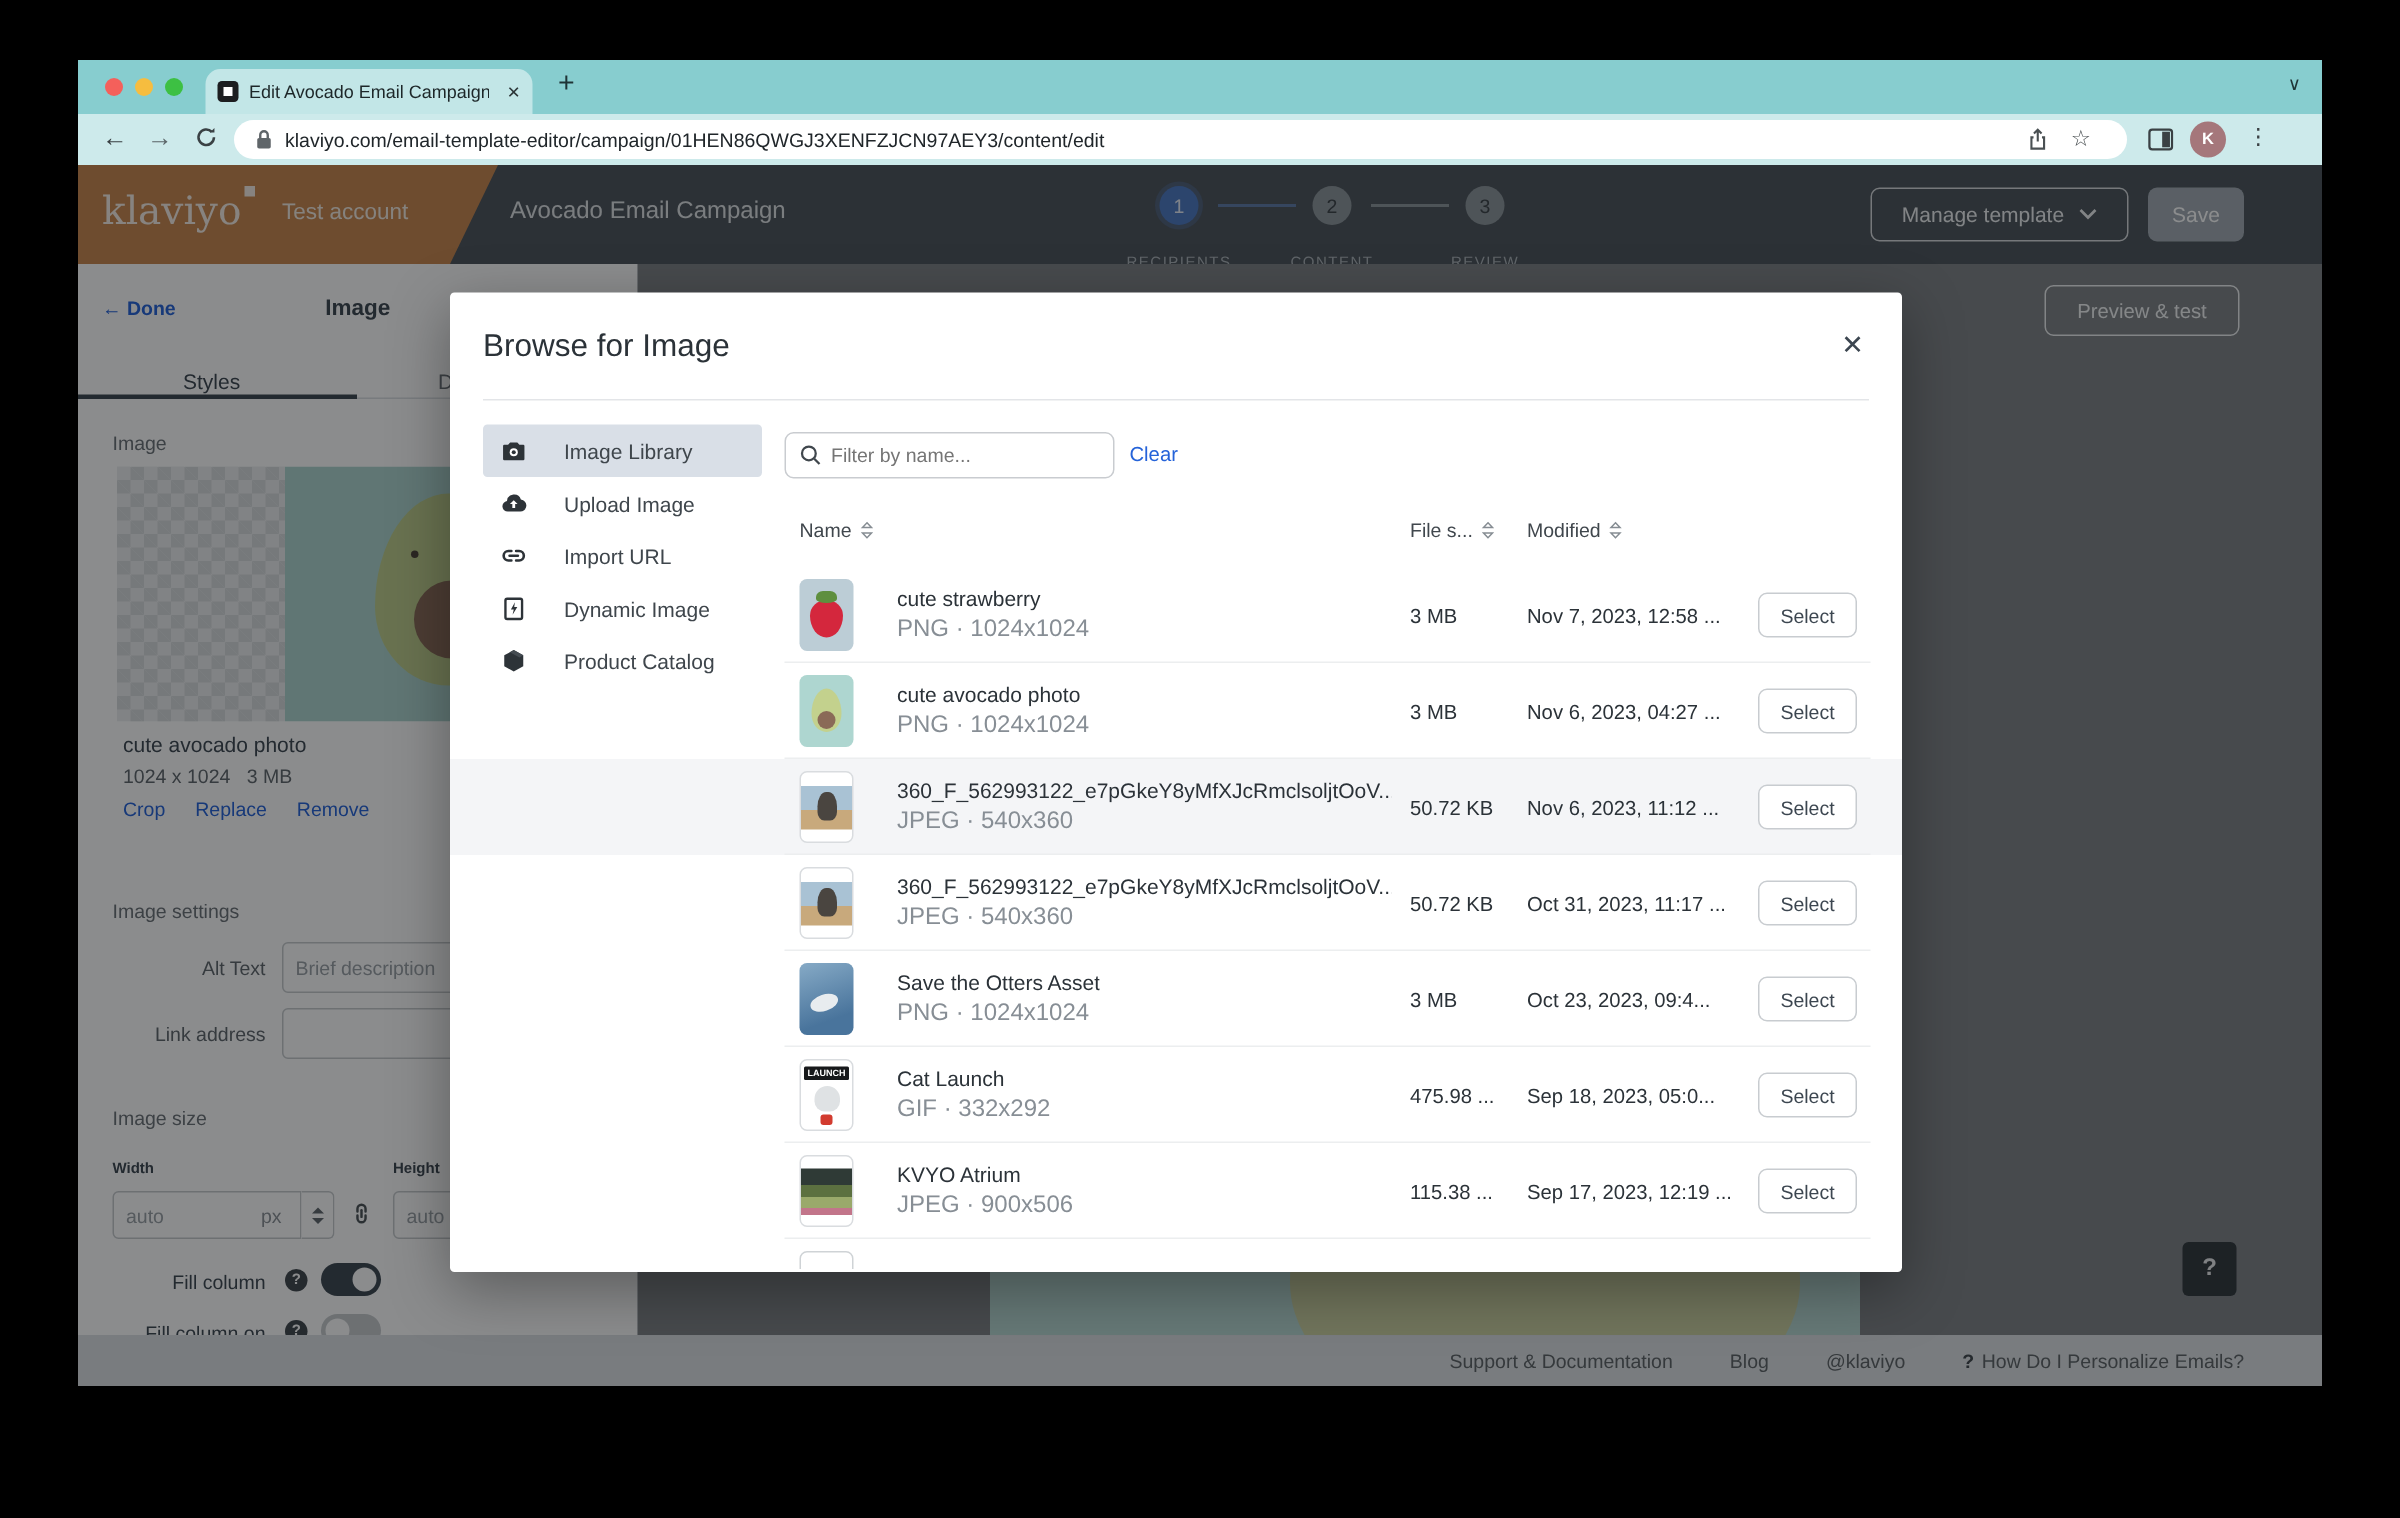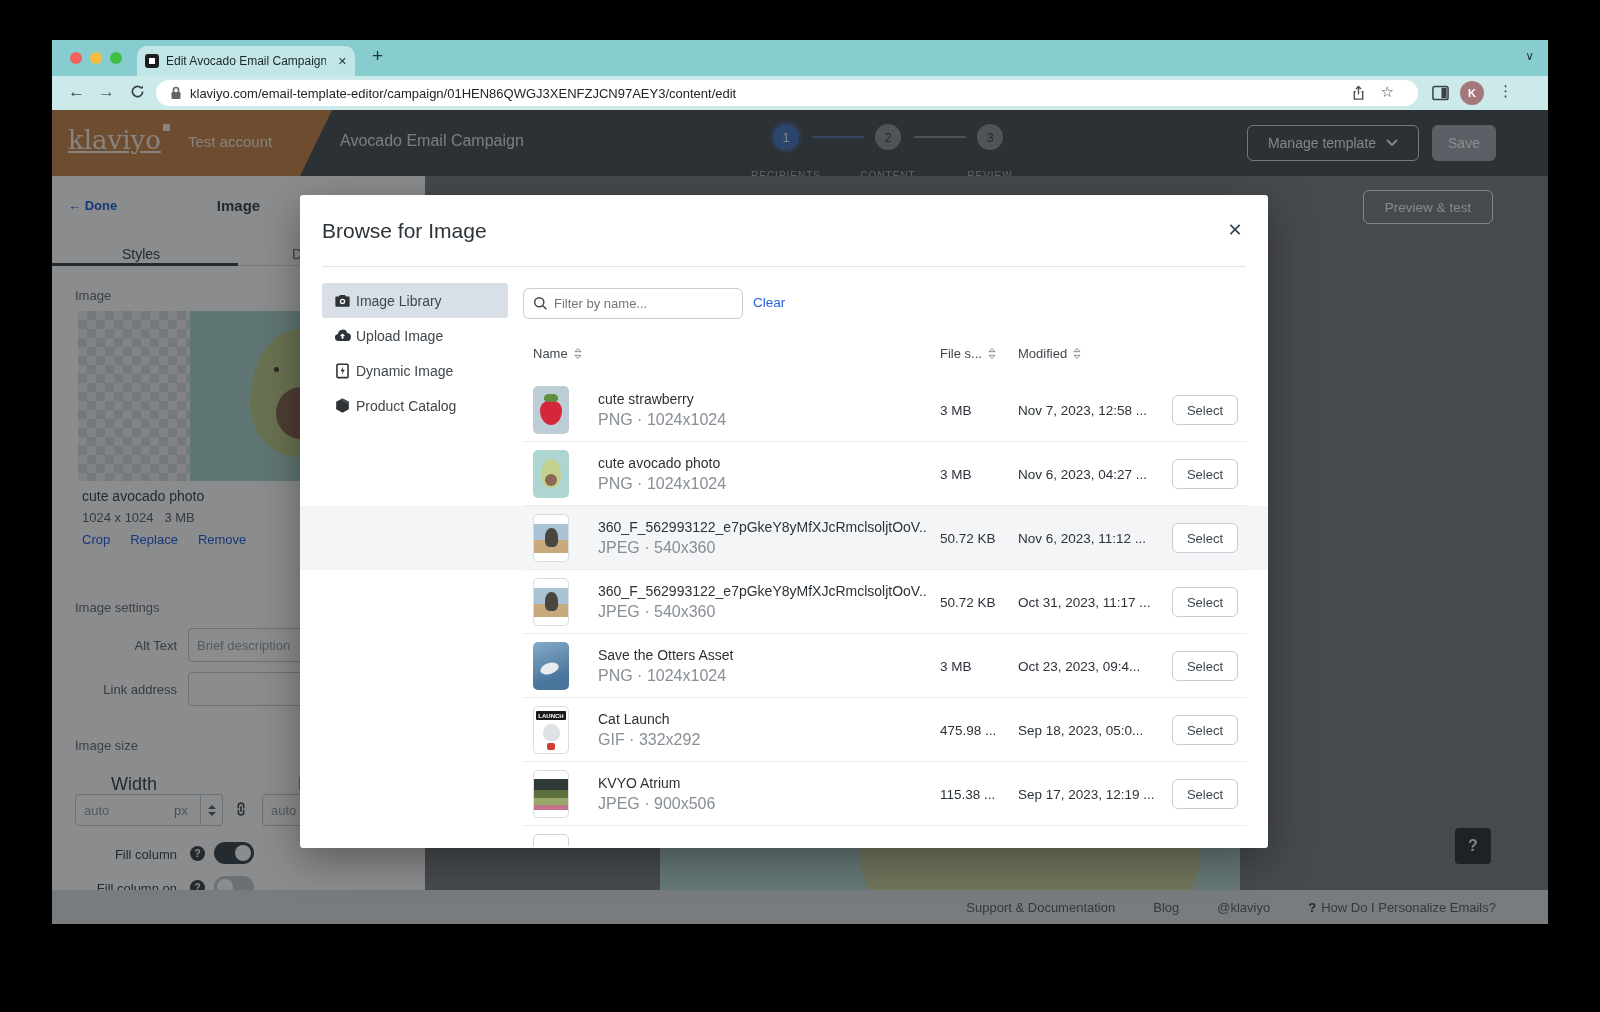--- a/index.html
+++ b/index.html
@@ -33,21 +33,21 @@
     background:#a5777b; color:#fff; font-size:11px; font-weight:bold; display:flex; align-items:center; justify-content:center; }
   .kebab { position:absolute; left:1446px; top:6px; font-size:15px; color:#3a4144; }
 
   
   .page { position:absolute; left:0; top:70px; width:1496px; height:814px; background:#eef0f1; }
 
   
   .app-header { position:absolute; left:0; top:0; width:1496px; height:66px; background:#4c545b; }
   .brand { position:absolute; left:0; top:0; width:280px; height:66px; background:#c8874f;
     clip-path:polygon(0 0, 280px 0, 248px 66px, 0 66px); }
-  .logo { position:absolute; left:16px; top:14px; font-family:"DejaVu Serif", serif; font-size:26px; color:#f7efe6;text-decoration:underline; }
+  .logo { position:absolute; left:16px; top:14px; font-family:"DejaVu Serif", serif; font-size:26px; color:#f7efe6; }
   .logo-flag { display:inline-block; width:7px; height:7px; background:#f7efe6; margin-left:2px; vertical-align:18px; }
   .account { position:absolute; left:136px; top:23px; font-size:15px; color:#f4ece3; }
   .campaign { position:absolute; left:288px; top:22px; font-size:16px; color:#dfe2e5; }
   .step { position:absolute; top:14px; width:90px; text-align:center; }
   .step-circle { width:26px; height:26px; border-radius:50%; margin:0 auto; display:flex; align-items:center; justify-content:center; font-size:13px; }
   .step-active .step-circle { background:#4d79c2; color:#e6edf8; box-shadow:0 0 0 3px rgba(90,133,215,.25); }
   .step-idle .step-circle { background:#8d959c; color:#3b4247; }
   .step-label { margin-top:20px; font-size:10px; letter-spacing:1px; color:#aeb5bb; }
   .step-line { position:absolute; top:26px; height:2px; width:52px; }
   .btn-outline-light { position:absolute; border:1.5px solid #d7dadd; border-radius:6px; color:#eef0f2;
@@ -74,21 +74,21 @@
   .avo-pit { position:absolute; left:26px; top:58px; width:50px; height:52px; background:#8a6a57; border-radius:50%; }
   .avo-eye { position:absolute; top:38px; width:5px; height:5px; background:#4a4038; border-radius:50%; }
   .meta-name { position:absolute; left:30px; top:312px; font-size:14px; color:#3c4650; }
   .meta-dims { position:absolute; left:30px; top:334px; font-size:13px; color:#5f666c; }
   .link-blue { color:#2563d9; font-size:13px; }
   .file-actions { position:absolute; left:30px; top:356px; display:flex; gap:20px; }
   .form-label { position:absolute; width:125px; text-align:right; font-size:13px; color:#5f666c; }
   .input { position:absolute; border:1px solid #c6cacd; border-radius:4px; background:#fff; font-size:13px;
     color:#3c4650; padding:0 8px; font-family:"Liberation Sans", sans-serif; }
   .input::placeholder { color:#9aa0a6; }
-  .size-label { font-size:18px; font-weight:normal; color:#3c4650; position:absolute;margin-left:36px; }
+  .size-label { font-size:10px; font-weight:bold; color:#3c4650; position:absolute; }
   .px-suffix { position:absolute; font-size:13px; color:#8a9096; }
   .stepper { position:absolute; width:22px; height:32px; border:1px solid #c6cacd; border-left:none;
     border-radius:0 4px 4px 0; background:#fff; display:flex; flex-direction:column; align-items:center; justify-content:center; gap:3px; }
   .chev { width:0; height:0; border-left:4px solid transparent; border-right:4px solid transparent; }
   .chev.up { border-bottom:4px solid #5f666c; }
   .chev.dn { border-top:4px solid #5f666c; }
   .qmark { position:absolute; width:15px; height:15px; border-radius:50%; background:#3f464c; color:#fff;
     font-size:10px; font-weight:bold; display:flex; align-items:center; justify-content:center; }
   .toggle { position:absolute; width:40px; height:22px; border-radius:11px; }
   .toggle .knob { position:absolute; top:3px; width:16px; height:16px; border-radius:50%; background:#fff; }
@@ -115,21 +115,21 @@
   .overlay { position:absolute; left:0; top:0; width:1496px; height:814px; background:rgba(8,10,12,.47); z-index:5; }
 
   
   .modal { position:absolute; left:248px; top:85px; width:968px; height:653px; background:#fff; border-radius:3px;
     z-index:10; box-shadow:0 12px 40px rgba(0,0,0,.35); overflow:hidden; }
   .modal-title { position:absolute; left:22px; top:24px; font-size:21px; color:#2b3238; }
   .modal-close { position:absolute; left:922px; top:22px; width:26px; height:26px; font-size:18px; color:#3c4650;
     display:flex; align-items:center; justify-content:center; }
   .modal-divider { position:absolute; left:22px; top:71px; width:924px; height:1px; background:#e3e5e8; }
   .modal-nav { position:absolute; left:22px; top:88px; width:186px; }
-  .nav-item { height:35px; display:flex; align-items:center; gap:4px; padding-left:11px; border-radius:3px; }
+  .nav-item { height:35px; display:flex; align-items:center; gap:24px; padding-left:11px; border-radius:3px; }
   .nav-item.selected { background:#d9dfe7; }
   .nav-item span.lbl { font-size:14px; color:#3f464c; }
   .filter-wrap { position:absolute; left:223px; top:93px; width:220px; height:31px; border:1px solid #c9ccd0; border-radius:6px; }
   .filter-wrap input { position:absolute; left:30px; top:1px; width:182px; height:27px; border:none; outline:none;
     font-size:13px; color:#3c4650; font-family:"Liberation Sans", sans-serif; }
   .clear-link { position:absolute; left:453px; top:100px; font-size:13.5px; color:#2563d9; }
   .col-head { position:absolute; top:151px; font-size:13px; color:#40474d; display:flex; align-items:center; gap:5px; }
   .rows { position:absolute; left:0; top:183px; width:968px; }
   .row { position:relative; height:64px;padding-left:36px; }
   .row.highlight { background:#f4f5f7; }
@@ -364,20 +364,30 @@
         </div>
         <div class="nav-item">
           <svg width="19" height="19" viewBox="0 0 24 24">
               <path d="M7 19a4.5 4.5 0 0 1-.7-8.95A6 6 0 0 1 18 8.8 4.6 4.6 0 0 1 17 19H7z" fill="#2d3338"></path>
               <path d="M12 9.5l3.2 3.2h-2v3.3h-2.4v-3.3h-2z" fill="#fff"></path>
             </svg>
           <span class="lbl">Upload Image</span>
         </div>
         <div class="nav-item">
           <svg width="19" height="19" viewBox="0 0 24 24">
+              <g fill="none" stroke="#2d3338" stroke-width="2.2" stroke-linecap="round">
+                <path d="M10 16H7.5a4 4 0 0 1 0-8H10"></path>
+                <path d="M14 8h2.5a4 4 0 0 1 0 8H14"></path>
+                <path d="M8.5 12h7"></path>
+              </g>
+            </svg>
+          <span class="lbl">Import URL</span>
+        </div>
+        <div class="nav-item">
+          <svg width="19" height="19" viewBox="0 0 24 24">
               <rect x="5" y="4" width="14" height="17" rx="1.5" fill="none" stroke="#2d3338" stroke-width="2"></rect>
               <path d="M13 7l-3.4 6h2.4l-1 4.5L15 11h-2.6z" fill="#2d3338"></path>
             </svg>
           <span class="lbl">Dynamic Image</span>
         </div>
         <div class="nav-item">
           <svg width="19" height="19" viewBox="0 0 24 24">
               <path d="M12 3l8 4.4v9.2L12 21l-8-4.4V7.4z" fill="#2d3338"></path>
               <path d="M12 3l8 4.4-3.2 1.8-8-4.4z" fill="#454c52"></path>
             </svg>

